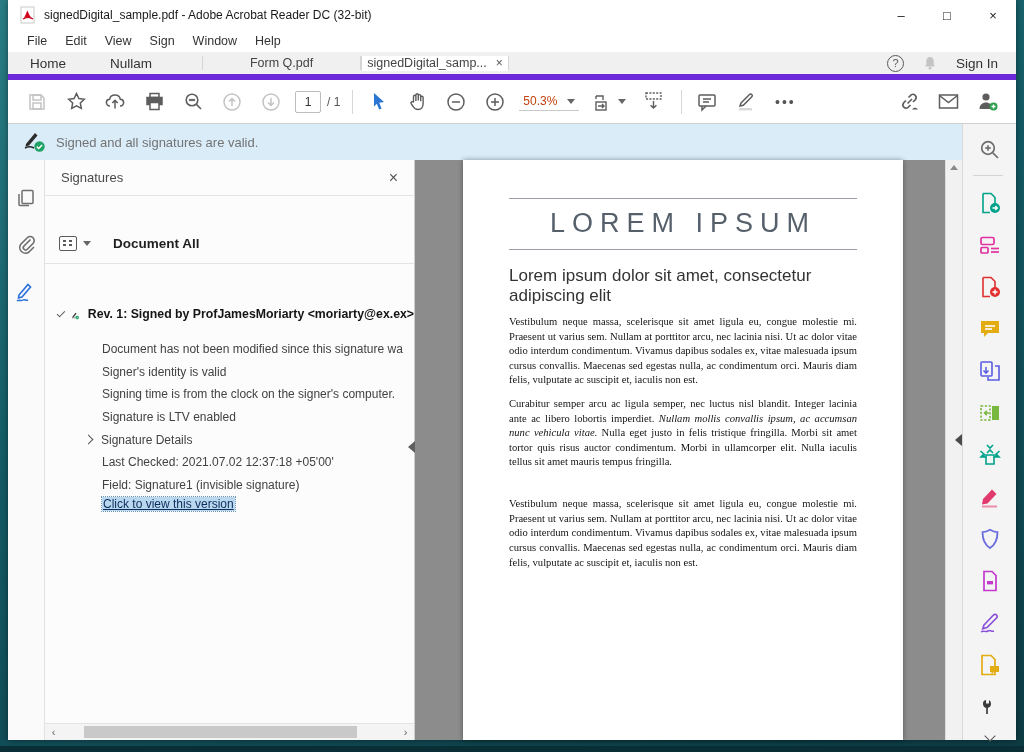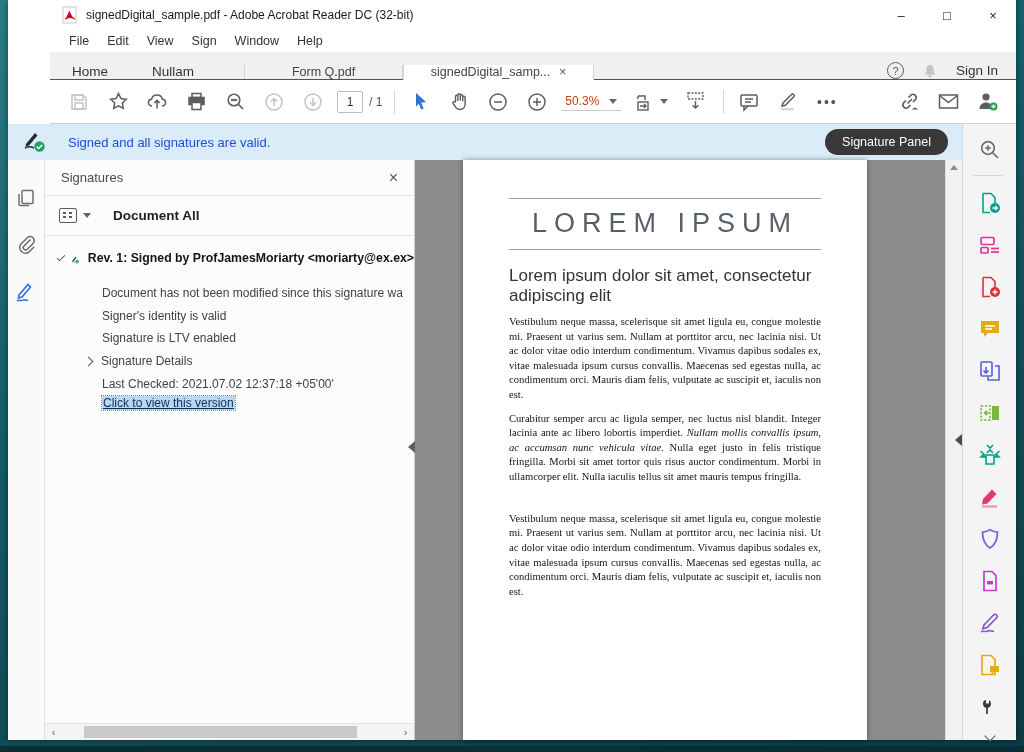--- a/index.html
+++ b/index.html
@@ -2,41 +2,41 @@
 <html><head>
 <meta charset="utf-8">
 <style>
   * { margin:0; padding:0; box-sizing:border-box; }
   html,body { width:1024px; height:752px; overflow:hidden;
     font-family:"Liberation Sans", sans-serif; }
   body { background:linear-gradient(160deg,#2a7d85 0%,#145c66 40%,#0d3b44 100%); position:relative; }
   body:after{content:"";position:absolute;left:0;right:0;bottom:0;height:6px;background:#0a2e35;}
 
   #window { position:absolute; left:8px; top:0; right:8px; bottom:12px; background:#fff;
-    box-shadow:0 0 6px rgba(0,0,0,.45);padding-left:42px; }
+    box-shadow:0 0 6px rgba(0,0,0,.45); }
 
   
   .titlebar { height:30px; display:flex; align-items:center; background:#fff; }
   .app-icon { width:16px; height:18px; margin:0 8px 0 12px; }
   .title-text { font-size:12px; color:#1a1a1a; }
   .win-controls { margin-left:auto; display:flex; height:100%; }
   .win-btn { width:46px; height:100%; display:flex; align-items:center; justify-content:center;
     font-size:13px; color:#222; cursor:pointer; }
 
   
   .menubar { height:22px; display:flex; align-items:center; padding-left:10px; background:#fff; }
   .menu-item { font-size:12.5px; color:#333; padding:2px 9px; cursor:pointer;text-align:center; }
 
   
-  .tabbar { height:28px; background:#f0f0f0; display:flex; align-items:flex-end; position:relative;
-    border-bottom:1px solid #6d28d9; }
+  .tabbar { height:28px; background:#f0f0f0; display:flex; align-items:center; position:relative;
+    border-bottom:6px solid #6d28d9; }
   .tab-static { display:flex; align-items:center; font-size:13.5px; color:#333; padding:0 22px; cursor:pointer; }
   .doc-tab { display:flex; align-items:center; justify-content:center; font-size:12.5px; color:#444;
     width:159px; border-left:1px solid #d5d5d5; border-right:1px solid #d5d5d5; cursor:pointer; margin-left:28px;}
-  .doc-tab.active { background:#fff; border-bottom:1px solid #fff; margin-bottom:-1px; margin-left:0; width:191px;}
+  .doc-tab.active { background:#fff; border-bottom:1px solid #fff; margin-bottom:-1px; margin-left:0; width:148px;}
   .tab-close { margin-left:9px; font-size:12px; color:#555; cursor:pointer; }
   .tabbar-right { margin-left:auto; display:flex; align-items:center; gap:18px; padding-right:18px; }
   .help-circle { width:17px; height:17px; border:1.4px solid #5a5a5a; border-radius:50%;
     display:flex; align-items:center; justify-content:center; font-size:11px; color:#5a5a5a; cursor:pointer; }
   .bell { font-size:14px; color:#bfbfbf; cursor:pointer; }
   .sign-in { font-size:13.5px; color:#323232; cursor:pointer; }
 
   
   .toolbar { height:44px; background:#fff; border-bottom:1px solid #d0d0d0;
     display:flex; align-items:center; padding:0 14px; }
@@ -54,34 +54,34 @@
     border-top:5px solid #666; }
   .tb-ellipsis { font-size:14px; letter-spacing:2px; color:#555; }
   .toolbar-right { margin-left:auto; display:flex; align-items:center; }
 
   
   .content { position:absolute; top:124px; left:0; right:0; bottom:0; display:flex; }
   .left-col { flex:1; display:flex; flex-direction:column; min-width:0; }
 
   
   .infobar { height:36px; background:#d9ecf8; display:flex; align-items:center; padding:0 14px; }
-  .infobar-msg { font-size:13px; color:#1d4ed8; margin-left:20px; }
+  .infobar-msg { font-size:13px; color:#737373; margin-left:8px; }
   .sig-panel-btn { margin-left:auto; background:#383838; color:#fff; font-size:12.5px;
     padding:6px 17px; border-radius:15px; cursor:pointer; }
 
   .main { flex:1; display:flex; min-height:0; }
 
   
   .leftstrip { width:37px; background:#fafafa; border-right:1px solid #e2e2e2;
     display:flex; flex-direction:column; align-items:center; padding-top:28px; gap:26px; }
   .nav-ico { cursor:pointer; }
 
   
   .sigpanel { width:370px; background:#fcfcfc; border-right:1px solid #cfcfcf; position:relative;
-    display:flex; flex-direction:column; font-size:12px; color:#3c3c3c; }
+    display:flex; flex-direction:column; font-size:12px; color:#3c3c3c;gap:28px; }
   .sp-header { height:36px; display:flex; align-items:center; padding:0 16px;
     border-bottom:1px solid #e4e4e4; }
   .sp-title { font-size:13px; color:#4a4a4a; }
   .sp-close { margin-left:auto; font-size:16px; color:#555; cursor:pointer; }
   .sp-validate { height:40px; display:flex; align-items:center; padding:0 14px;
     border-bottom:1px solid #e4e4e4; }
   .opt-icon { width:18px; height:15px; border:1.4px solid #5a5a5a; border-radius:2px; position:relative; }
   .opt-icon:before { content:""; position:absolute; left:3px; top:3px; width:3px; height:2px; background:#5a5a5a;
     box-shadow:0 4px 0 #5a5a5a, 6px 0 0 #5a5a5a, 6px 4px 0 #5a5a5a; }
   .validate-caret { margin:0 0 0 6px; }
@@ -104,21 +104,21 @@
     text-decoration:underline; outline:1px dotted #6c93b5; cursor:pointer; padding:0 1px; }
   .sp-hscroll { height:17px; background:#f4f4f4; border-top:1px solid #e3e3e3; display:flex; align-items:center; }
   .hs-arrow { width:17px; text-align:center; font-size:11px; color:#666; cursor:pointer; line-height:17px; }
   .hs-track { flex:1; height:100%; position:relative; }
   .hs-thumb { position:absolute; left:22px; right:40px; top:2px; bottom:2px; background:#c9c9c9; cursor:pointer; }
   .panel-collapse { position:absolute; right:-1px; top:50%; margin-top:-9px; width:0; height:0;
     border-top:6px solid transparent; border-bottom:6px solid transparent; border-right:7px solid #5f5f5f; cursor:pointer; }
 
   
   .docarea { flex:1; background:#8c8c8c; position:relative; min-width:0; }
-  .page { position:absolute; left:48px; top:0; bottom:0; width:404px; background:#fff;
+  .page { position:absolute; left:48px; top:0; bottom:0; width:440px; background:#fff;
     box-shadow:0 0 5px rgba(0,0,0,.4); padding:38px 46px 0 46px; }
   .page-title { font-size:27px; letter-spacing:7px; color:#56606b; text-align:center; font-weight:300;
     padding:9px 0 10px 0; border-top:1px solid #9aa0a6; border-bottom:1px solid #9aa0a6; }
   .page-subtitle { font-size:17px; color:#333; margin:16px 0 9px 0; }
   .page p { font-family:"Liberation Serif", serif; font-size:10.6px; line-height:1.38; text-align:justify;
     color:#141414; margin-bottom:9px; }
   .page p.gap-top { margin-top:27px; }
   .doc-vscroll { position:absolute; right:0; top:0; bottom:0; width:17px; background:#f1f1f1;
     border-left:1px solid #dedede; }
   .vs-up { position:absolute; top:5px; left:4px; width:0; height:0; border-left:4px solid transparent;
@@ -317,21 +317,20 @@
     <div class="left-col">
 
       <div class="infobar">
         <svg width="26" height="24" viewBox="0 0 26 24">
           <path d="M4,14 L13,3 L15.5,5.5 L7,15.5 L3.5,16.5 Z" fill="#2b2b2b"></path>
           <path d="M3,18 c3,-1.6 6,-1.6 9,0" stroke="#2b2b2b" stroke-width="1.6" fill="none"></path>
           <circle cx="17.5" cy="16.5" r="5.2" fill="#21a366"></circle>
           <path d="M14.8,16.6 l1.9,1.9 3.4,-3.6" stroke="#fff" stroke-width="1.5" fill="none"></path>
         </svg>
         <span class="infobar-msg">Signed and all signatures are valid.</span>
-        <div class="sig-panel-btn">Signature Panel</div>
       </div>
 
       <div class="main">
 
         <div class="leftstrip">
           <svg class="nav-ico" width="20" height="20" viewBox="0 0 20 20" fill="none" stroke="#6e6e6e" stroke-width="1.5">
             <rect x="6" y="2.5" width="11" height="13" rx="1"></rect>
               <path d="M3,6 v10.5 a1,1 0 0 0 1,1 h9"></path>
           </svg>
           <svg class="nav-ico" width="20" height="22" viewBox="0 0 20 22" fill="none" stroke="#6e6e6e" stroke-width="1.6">
@@ -360,27 +359,29 @@
                 <path d="M4,14 L13,3 L15.5,5.5 L7,15.5 L3.5,16.5 Z" fill="#2b2b2b"></path>
                 <path d="M3,18 c3,-1.6 6,-1.6 9,0" stroke="#2b2b2b" stroke-width="1.6" fill="none"></path>
                 <circle cx="17.5" cy="16.5" r="5.2" fill="#21a366"></circle>
                 <path d="M14.8,16.6 l1.9,1.9 3.4,-3.6" stroke="#fff" stroke-width="1.5" fill="none"></path>
               </svg>
               <span class="rev-label">Rev. 1: Signed by ProfJamesMoriarty &lt;moriarty@ex.ex&gt;</span>
             </div>
             <div id="sig-details">
                 <div class="sp-line">Document has not been modified since this signature wa</div>
                 <div class="sp-line">Signer's identity is valid</div>
+                <div class="sp-line">Signing time is from the clock on the signer's computer.</div>
                 <div class="sp-line">Signature is LTV enabled</div>
               </div>
             <div class="sp-details-row">
               <span class="chev-right"></span>
               <span>Signature Details</span>
             </div>
             <div class="sp-meta">Last Checked: 2021.07.02 12:37:18 +05'00'</div>
+            <div class="sp-meta">Field: Signature1 (invisible signature)</div>
             <span class="sp-link">Click to view this version</span>
           </div>
           <div class="sp-hscroll">
             <div class="hs-arrow">‹</div>
             <div class="hs-track">
                 <div class="hs-thumb"></div>
               </div>
             <div class="hs-arrow">›</div>
           </div>
           <div class="panel-collapse"></div>

